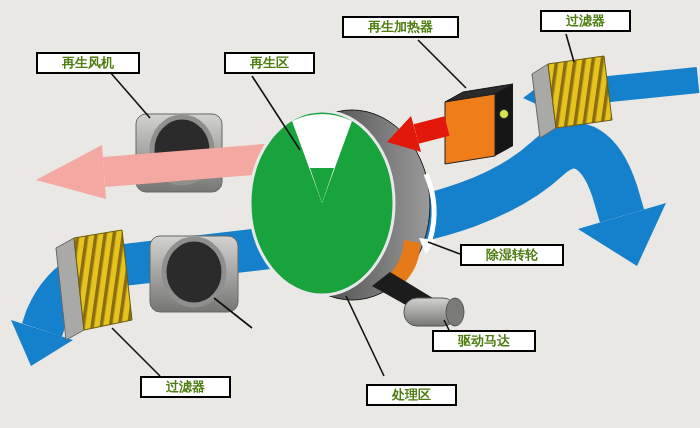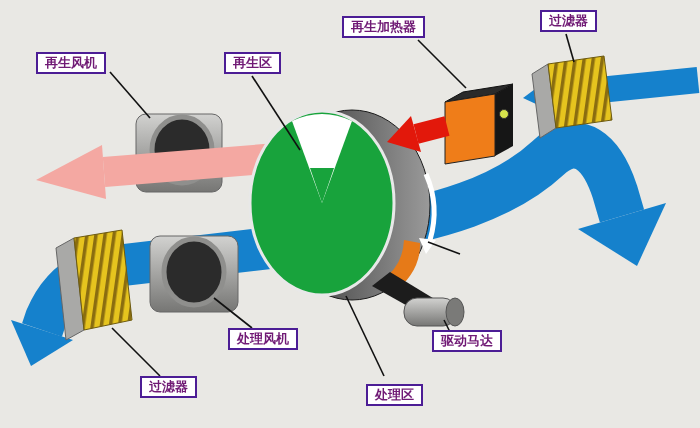--- a/index.html
+++ b/index.html
@@ -4,23 +4,23 @@
 <style>
   html,body { margin:0; padding:0; }
   .stage {
     position:relative; width:700px; height:428px;
     background:#e9e8e4; overflow:hidden;
     font-family:"DejaVu Sans","Liberation Sans",sans-serif;
   }
   .stage svg { position:absolute; left:0; top:0; }
   .lbl {
     position:absolute; background:#ffffff;
-    border:2px solid #4c1d95; color:#701a75;
+    border:2px solid #000000; color:#4d7c0f;
     font-weight:bold; font-size:13px; line-height:1.25;
-    padding:1px 7px; white-space:nowrap;
+    padding:1px 24px; white-space:nowrap;
   }
 </style>
 </head>
 <body>
 
 <div class="stage">
 
 <svg width="700" height="428" viewBox="0 0 700 428">
   <defs>
     <linearGradient id="grayGrad" x1="0" y1="0" x2="0" y2="1">
@@ -117,18 +117,18 @@
     <line x1="252" y1="328" x2="214" y2="298"></line>
     <line x1="384" y1="376" x2="346" y2="296"></line>
     <line x1="160" y1="376" x2="112" y2="328"></line>
   </g>
 </svg>
 
 <div class="lbl" style="left:36px;top:52px">再生风机</div>
 <div class="lbl" style="left:224px;top:52px">再生区</div>
 <div class="lbl" style="left:342px;top:16px">再生加热器</div>
 <div class="lbl" style="left:540px;top:10px">过滤器</div>
+<div class="lbl" style="left:460px;top:244px">除湿转轮</div>
 <div class="lbl" style="left:432px;top:330px">驱动马达</div>
-<div class="lbl" style="left:228px;top:328px">处理风机</div>
 <div class="lbl" style="left:366px;top:384px">处理区</div>
 <div class="lbl" style="left:140px;top:376px">过滤器</div>
 
 </div>
 
 </body></html>

